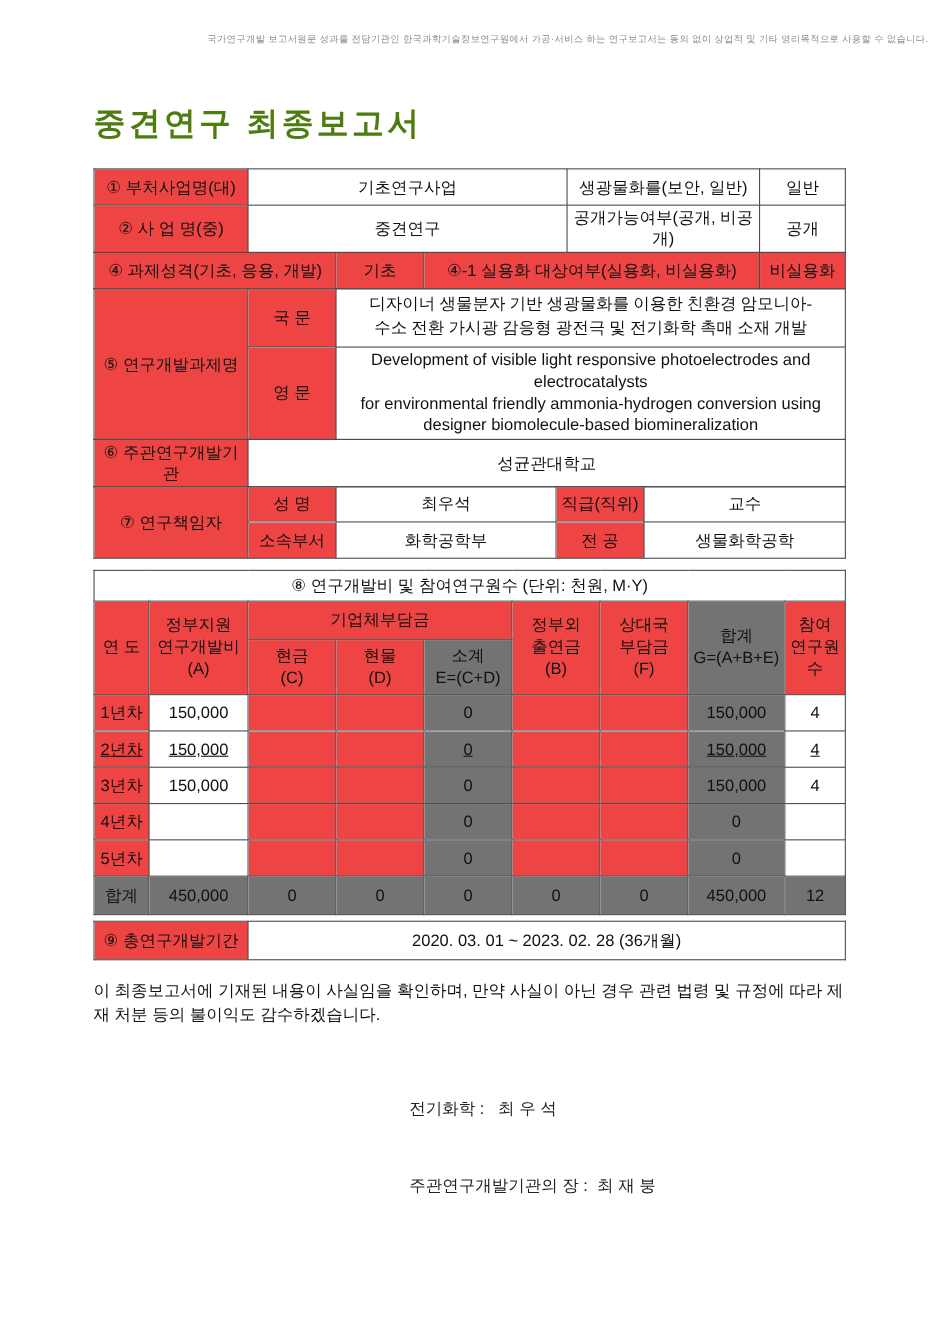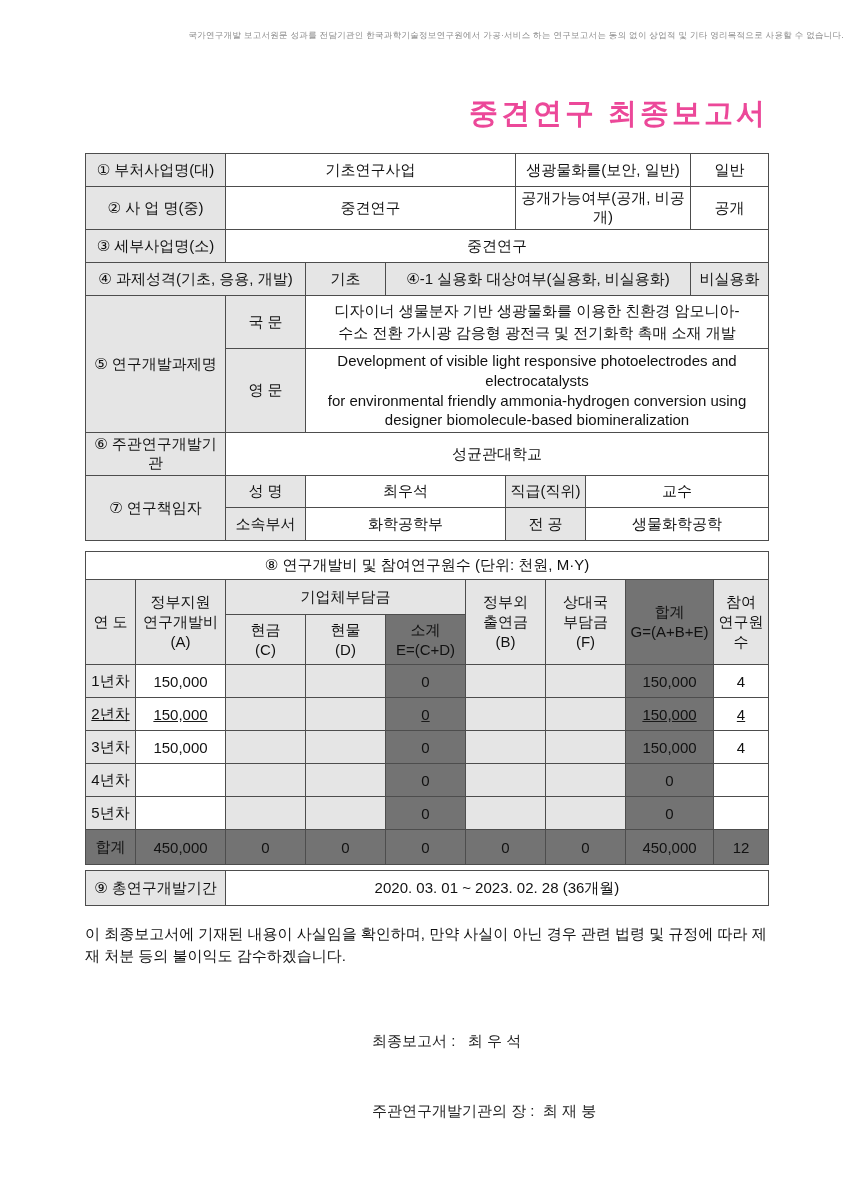--- a/index.html
+++ b/index.html
@@ -7,36 +7,36 @@
   .page {
     position:relative; width:849px; height:1200px; background:#fff;
     font-family:"Liberation Sans","DejaVu Sans",sans-serif; color:#1a1a1a; overflow:hidden;
   }
   .disclaimer {
     position:absolute; top:30px; right:5px; font-size:8.5px; color:#8a8a8a;
     letter-spacing:0.3px;
   }
   .content { position:absolute; left:85px; top:0; width:683px; }
   .title {
-    margin-top:96px; text-align:right; font-size:29px; font-weight:bold;
-    letter-spacing:3px; color:#ec4899; line-height:34px;
+    margin-top:96px; text-align:left; font-size:29px; font-weight:bold;
+    letter-spacing:3px; color:#4d7c0f; line-height:34px;
   }
   table.t { border-collapse:collapse; table-layout:fixed; width:683px; }
   table.t td {
     border:1px solid #4d4d4d; font-size:15px; text-align:center;
     vertical-align:middle; padding:2px 4px; overflow:hidden; color:#111;
   }
   .mt { margin-top:-1px; }
-  .g { background:#e5e5e5; }
+  .g { background:#ef4444; }
   .o { background:#737373; }
   .lbl { text-align:left; padding-left:8px; }
   .num { text-align:right; padding-right:10px; font-size:14px; }
   .pre { white-space:pre-line; }
   .eng { font-size:13.5px; line-height:1.32; }
-  .kor { line-height:1.45; }
+  .kor { line-height:1.45;font-family:Liberation Serif, serif; }
   .hd { font-size:14px; line-height:1.32; }
   .band { font-size:15px; }
   .decl { margin-top:17px; font-size:15px; line-height:1.48; text-align:left; color:#111; }
   .sig { margin-top:30px; margin-left:287px; font-size:15px; white-space:pre; color:#222; }
   .sig > div { margin-bottom:17px; }
   .sig .date { padding-left:18px; }
 </style>
 </head>
 <body>
 
@@ -64,32 +64,20 @@
       </tr>
       <tr style="height:33px;">
         <td class="g lbl">② 사 업 명(중)</td>
         <td>중견연구</td>
         <td>공개가능여부(공개, 비공개)</td>
         <td>공개</td>
       </tr>
     </tbody>
       </table>
 
-    <table class="t mt">
-      <colgroup>
-          <col style="width:140px">
-          <col style="width:543px">
-        </colgroup>
-      <tbody>
-          <tr style="height:33px;">
-        <td class="g lbl">③ 세부사업명(소)</td>
-        <td>중견연구</td>
-      </tr>
-    </tbody>
-      </table>
 
     <table class="t mt">
       <colgroup>
           <col style="width:220px">
           <col style="width:80px">
           <col style="width:305px">
           <col style="width:78px">
         </colgroup>
       <tbody>
           <tr style="height:33px;">
@@ -281,18 +269,18 @@
           <tr style="height:35px;">
         <td class="g lbl">⑨ 총연구개발기간</td>
         <td>2020. 03. 01 ~ 2023. 02. 28 (36개월)</td>
       </tr>
     </tbody>
       </table>
 
     <p class="decl">이 최종보고서에 기재된 내용이 사실임을 확인하며, 만약 사실이 아닌 경우 관련 법령 및 규정에 따라 제재 처분 등의 불이익도 감수하겠습니다.</p>
 
     <div class="sig">
-      <div>최종보고서 :   최 우 석</div>
+      <div>전기화학 :   최 우 석</div>
       <div>주관연구개발기관의 장 :  최 재 붕</div>
     </div>
 
   </div>
 </div>
 
 </body></html>

